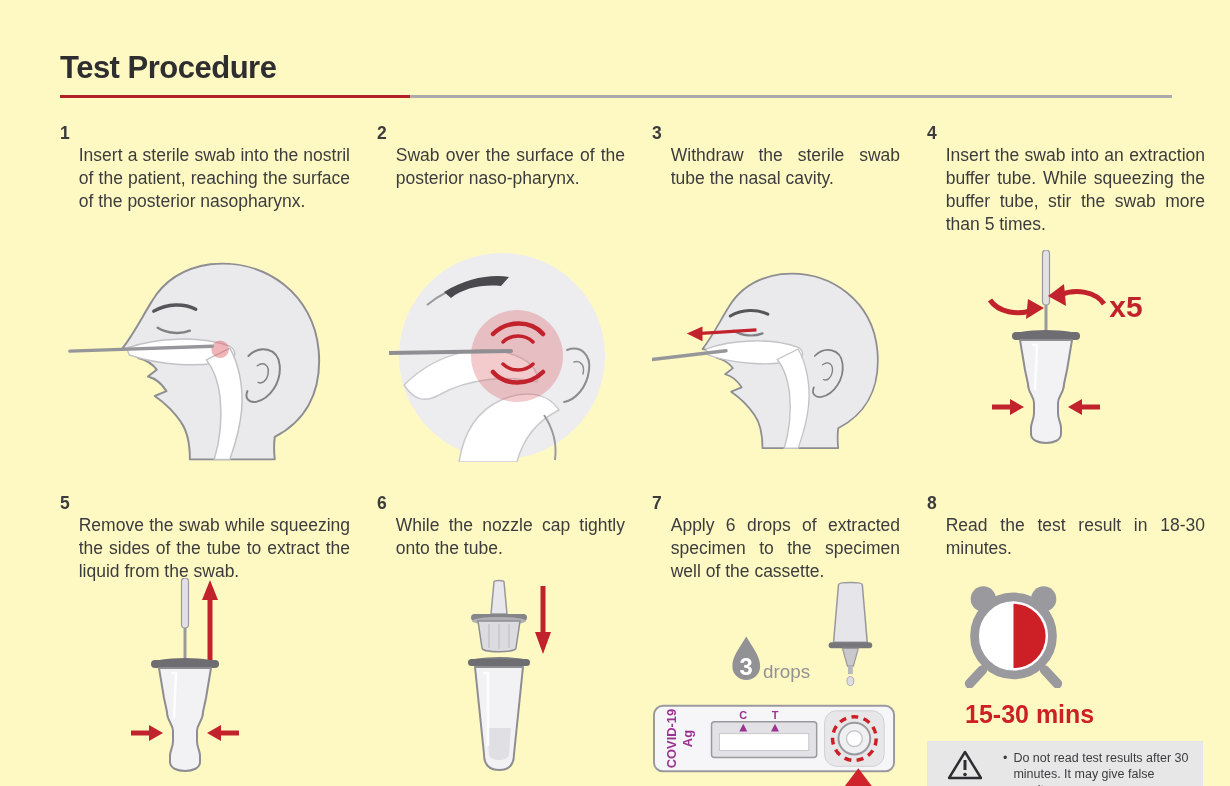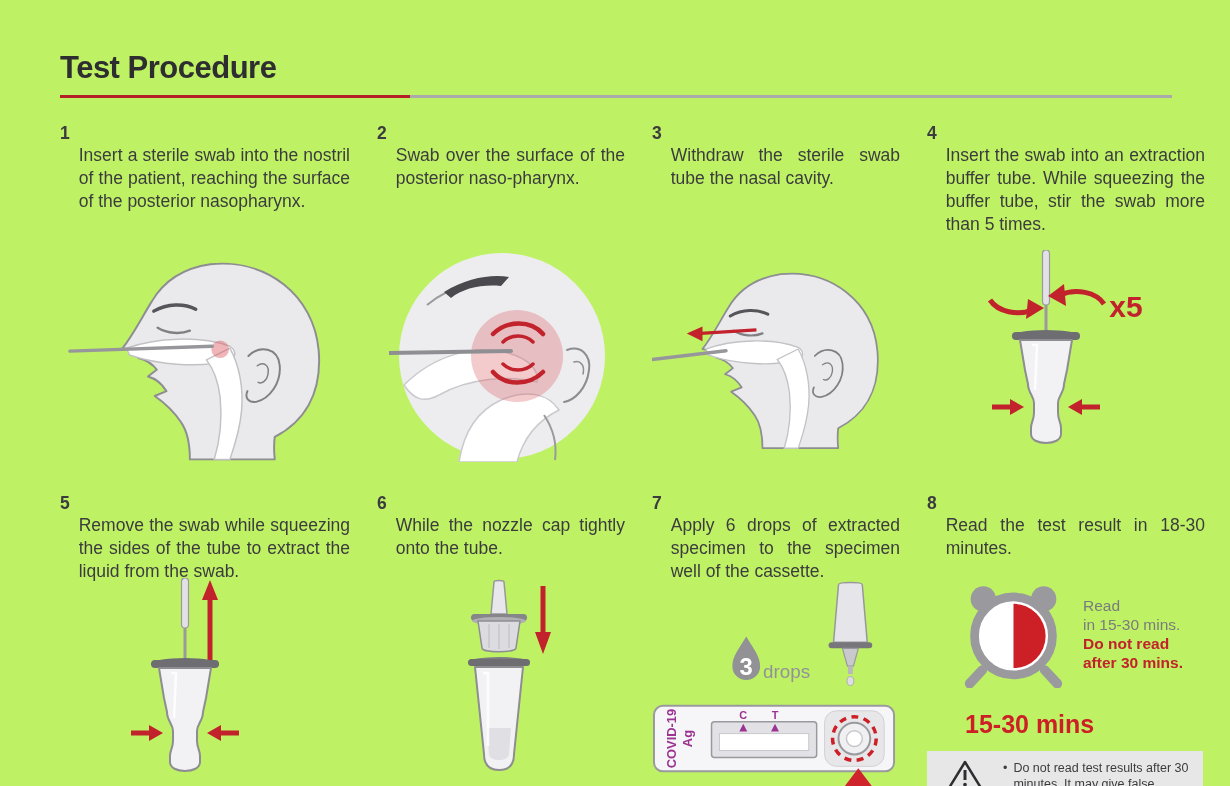--- a/index.html
+++ b/index.html
@@ -1,18 +1,18 @@
 <!DOCTYPE html>
 <html><head>
 <meta charset="utf-8">
 <style>
   * { margin:0; padding:0; box-sizing:border-box; }
   html,body { width:1230px; height:786px; background:#fff; overflow:hidden;
     font-family:"Liberation Sans", sans-serif; color:#3c3c3e; }
-  .page { position:relative; width:1230px; height:786px; background:#bef264; }
+  .page { position:relative; width:1230px; height:786px; background:#fef9c3; }
 
   .title { position:absolute; left:60px; top:50px; font-size:31px; font-weight:700;
     color:#2e2e30; letter-spacing:-0.5px; }
   .title-rule { position:absolute; left:60px; top:95px; width:1112px; height:3px;
     background:linear-gradient(to right, #b32025 0px, #b32025 350px, #aaaaad 350px, #aaaaad 100%); }
 
   .content { position:absolute; left:60px; top:122px; width:1145px;
     display:grid; grid-template-columns:290px 248px 248px 278px;
     column-gap:27px; row-gap:30px; }
 
@@ -25,21 +25,21 @@
   .fig { display:flex; align-items:flex-start; justify-content:center; }
   .row1 .fig { height:212px; }
   .row2 .fig { height:222px; }
 
   
   .fig8 { flex-direction:column; align-items:flex-start; justify-content:flex-start; padding-top:2px; }
   .clockrow { display:flex; gap:14px; align-items:center; margin-left:30px; }
   .clocktext { line-height:19px; }
   .ct-gray { color:#7b7b7e; font-size:15.5px; }
   .ct-red  { color:#c2222b; font-size:15.5px; font-weight:700; }
-  .timelabel { color:#cc2026; font-weight:700; font-size:25px; margin:22px 0 12px 38px; }
+  .timelabel { color:#cc2026; font-weight:700; font-size:25px; margin:12px 0 12px 38px; }
   .cautionbox { background:#e7e7e8; display:flex; gap:10px; padding:9px 10px;
     width:276px; align-items:flex-start; }
   .c-left { width:56px; text-align:center; flex:none; }
   .c-label { font-size:9.5px; font-weight:700; color:#2e2e30; letter-spacing:0.3px; margin-top:1px; }
   .c-right { font-size:12.5px; line-height:16px; display:flex; gap:6px; color:#3c3c3e; }
   .bullet { flex:none; }
   svg text { font-family:"Liberation Sans", sans-serif; }
 </style>
 </head>
 <body>
@@ -252,26 +252,20 @@
       <div class="fig fig8">
         <div class="clockrow">
           <svg width="112" height="108" viewBox="0 0 115 110">
             <circle cx="27" cy="19" r="13" fill="#9a9a9e"></circle>
             <circle cx="89" cy="19" r="13" fill="#9a9a9e"></circle>
             <line x1="26" y1="92" x2="13" y2="106" stroke="#9a9a9e" stroke-width="10" stroke-linecap="round"></line>
             <line x1="90" y1="92" x2="103" y2="106" stroke="#9a9a9e" stroke-width="10" stroke-linecap="round"></line>
             <circle cx="58" cy="57" r="40" fill="#ffffff" stroke="#9a9a9e" stroke-width="9"></circle>
             <path d="M58,24 A33,33 0 0 1 58,90 Z" fill="#cc2026"></path>
           </svg>
-          <div class="clocktext">
-            <div class="ct-gray">Read</div>
-            <div class="ct-gray">in 15-30 mins.</div>
-            <div class="ct-red">Do not read</div>
-            <div class="ct-red">after 30 mins.</div>
-          </div>
         </div>
         <div class="timelabel">15-30 mins</div>
         <div class="cautionbox">
           <div class="c-left">
             <svg width="34" height="30" viewBox="0 0 34 30">
               <polygon points="17,2 33,28 1,28" fill="none" stroke="#2e2e30" stroke-width="2.5" stroke-linejoin="round"></polygon>
               <line x1="17" y1="10" x2="17" y2="20" stroke="#2e2e30" stroke-width="3"></line>
               <circle cx="17" cy="24.5" r="1.8" fill="#2e2e30"></circle>
             </svg>
             <div class="c-label">CAUTION</div>

